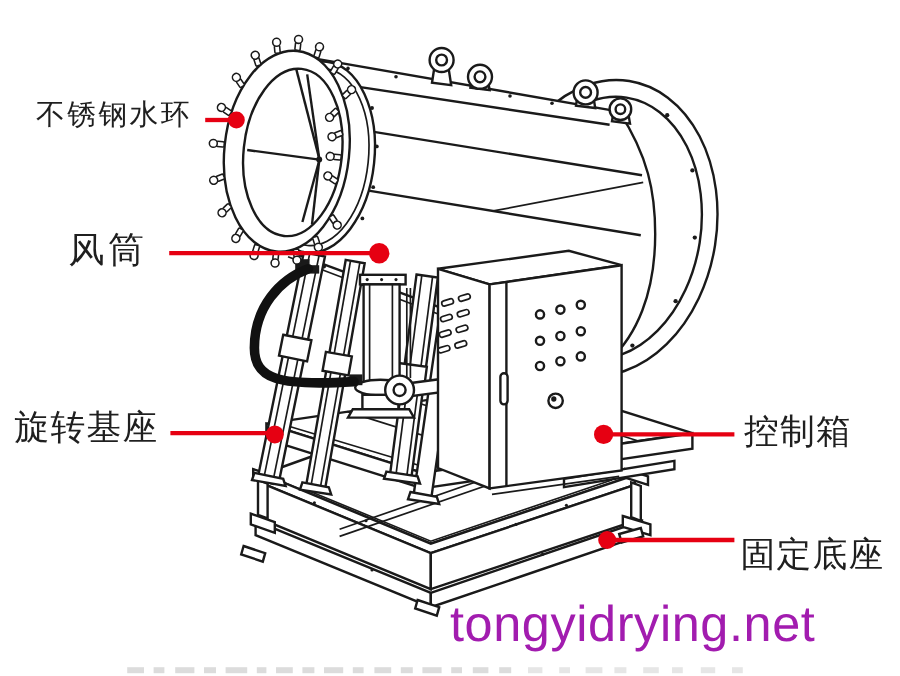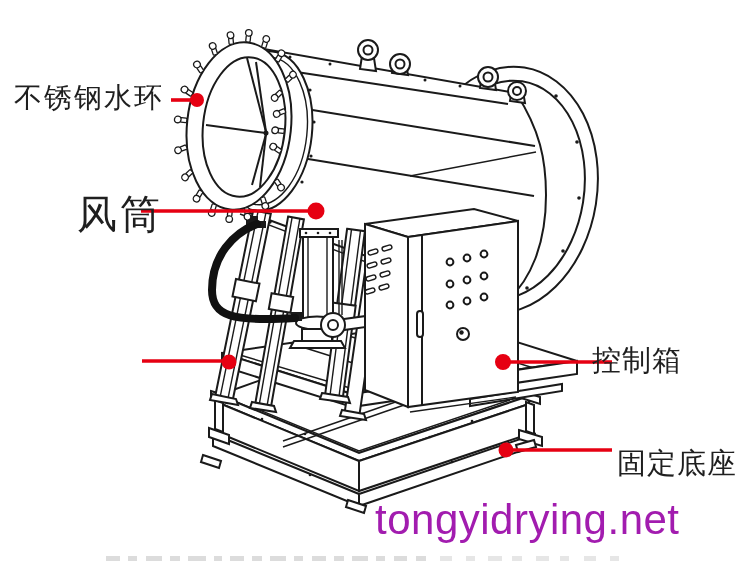--- a/index.html
+++ b/index.html
@@ -5,24 +5,24 @@
   html,body{margin:0;padding:0;background:#fff;}
   #stage{
     position:relative;width:750px;height:563px;background:#ffffff;
     overflow:hidden;font-family:"Liberation Sans","DejaVu Sans",sans-serif;
   }
   #machine-svg{position:absolute;left:0;top:0;}
   .cn-label{
     position:absolute;color:#1f1f1f;font-weight:500;line-height:1;
     white-space:nowrap;letter-spacing:1px;
   }
-  #label-water-ring{left:14px;top:84px;font-size:28px;letter-spacing:2px;}
-  #label-air-duct{left:57px;top:194px;font-size:40px;letter-spacing:3px;margin-left:20px;}
+  #label-water-ring{left:30px;top:84px;font-size:24px;letter-spacing:2px;}
+  #label-air-duct{left:57px;top:194px;font-size:30px;letter-spacing:3px;}
   #label-rotating-base{left:12px;top:343px;font-size:29px;}
-  #label-control-box{left:592px;top:346px;font-size:29px;text-align:center;}
+  #label-control-box{left:620px;top:346px;font-size:29px;text-align:center;}
   #label-fixed-base{left:617px;top:449px;font-size:29px;}
   #watermark{
     position:absolute;left:375px;top:499px;font-size:42px;color:#a21caf;
     font-weight:400;letter-spacing:0.5px;line-height:1;white-space:nowrap;
   }
   svg .k{stroke:#1a1a1a;fill:none;stroke-width:2;}
   svg .kf{stroke:#1a1a1a;fill:#ffffff;stroke-width:2;}
   svg .thin{stroke:#1a1a1a;fill:none;stroke-width:1.4;}
   svg .dot{fill:#1a1a1a;stroke:none;}
 </style>
@@ -290,17 +290,18 @@
       <circle cx="229" cy="362" r="7.5" stroke="none"></circle>
       <line x1="505" y1="362" x2="612" y2="362"></line>
       <circle cx="503" cy="362" r="8" stroke="none"></circle>
       <line x1="508" y1="450" x2="612" y2="450"></line>
       <circle cx="506" cy="450" r="7.5" stroke="none"></circle>
     </g>
   </svg>
 
   <div class="cn-label" id="label-water-ring">不锈钢水环</div>
   <div class="cn-label" id="label-air-duct">风筒</div>
+  <div class="cn-label" id="label-rotating-base">旋转基座</div>
   <div class="cn-label" id="label-control-box">控制箱</div>
   <div class="cn-label" id="label-fixed-base">固定底座</div>
 
   <div id="watermark">tongyidrying.net</div>
 </div>
 
 </body></html>

